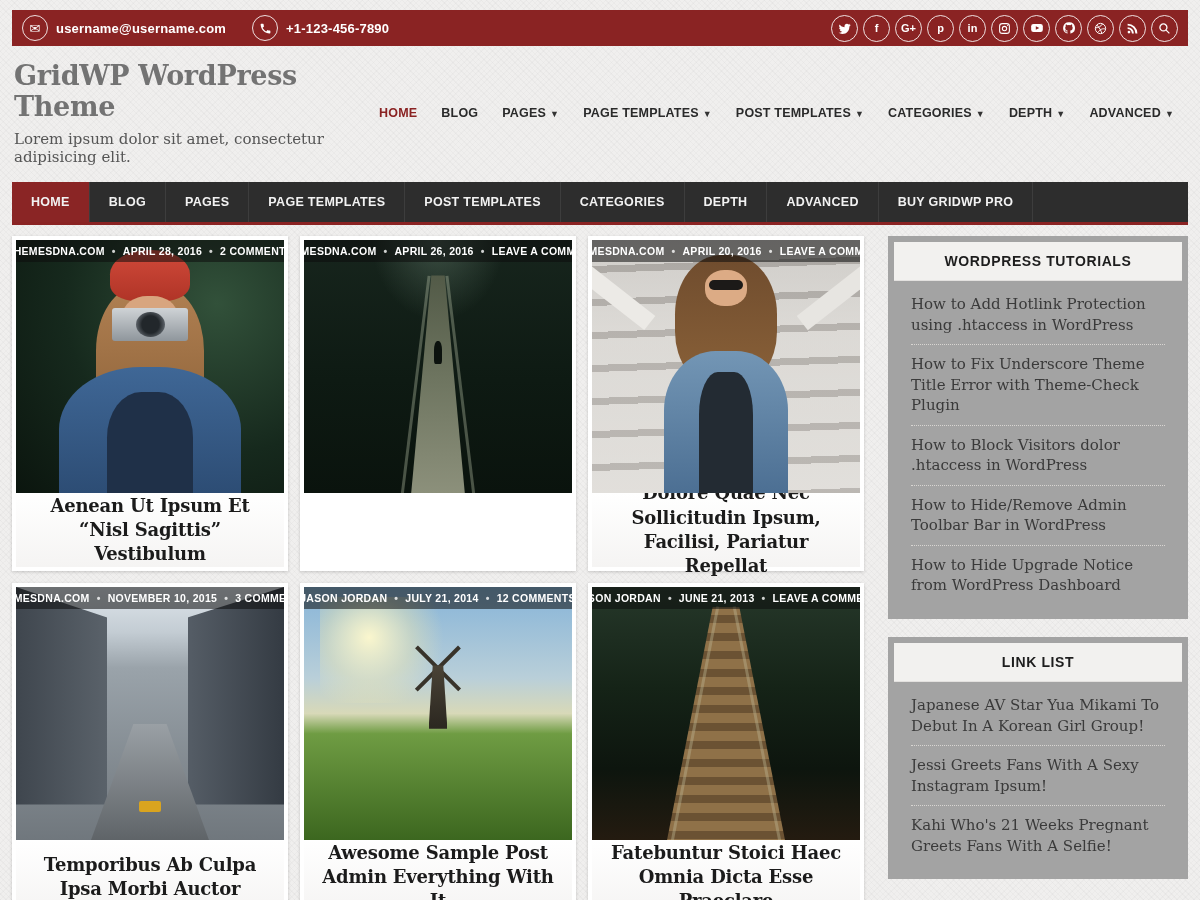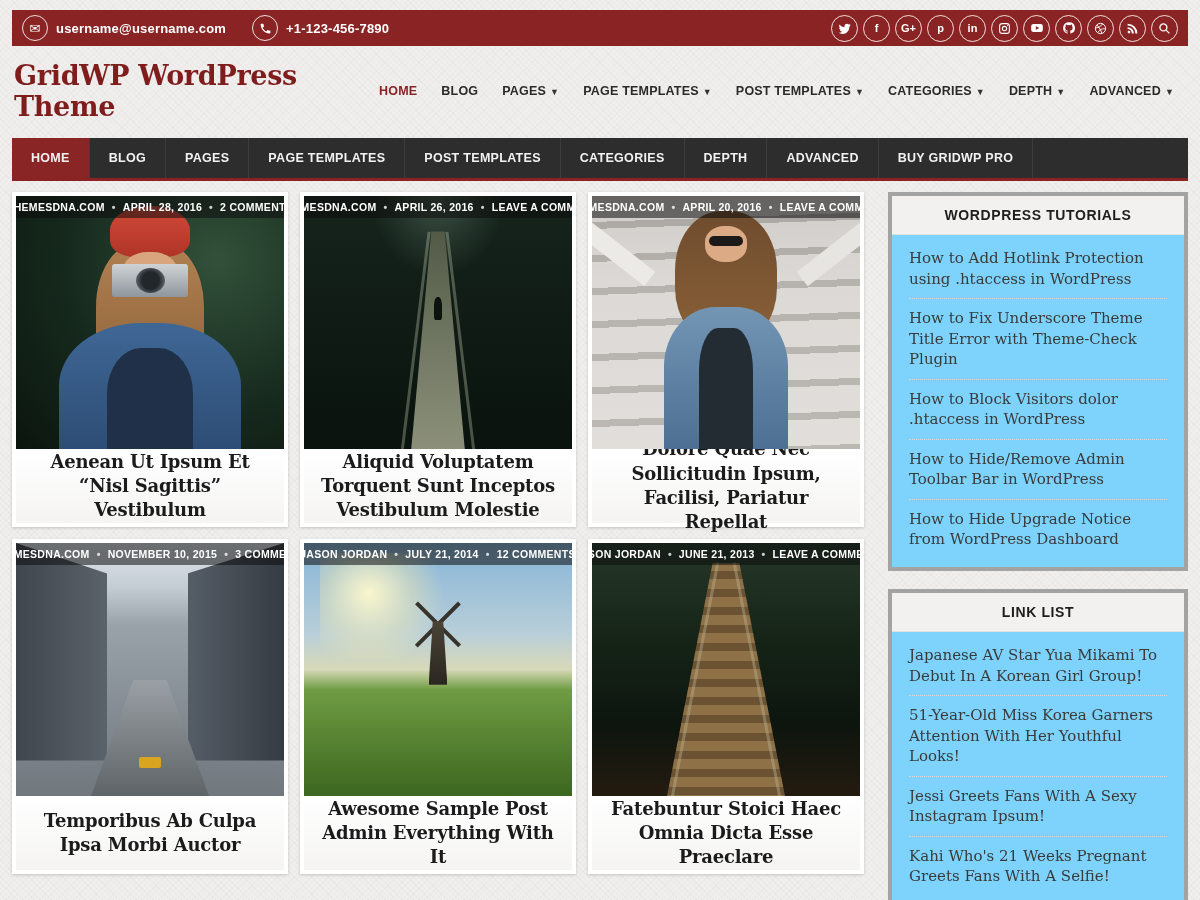--- a/index.html
+++ b/index.html
@@ -30,21 +30,21 @@
   .tb-social { margin-left:auto; display:flex; gap:5px; }
   .sic {
     width:27px; height:27px; border:1px solid rgba(255,255,255,.85); border-radius:50%;
     display:flex; align-items:center; justify-content:center;
     color:#fff; font-size:11px; font-weight:bold; cursor:pointer;
   }
   .sic svg { display:block; }
 
   
   .header { display:flex; align-items:center; padding:14px 2px 16px; }
-  .site-title { font-family:"DejaVu Serif", serif; font-size:27px; font-weight:bold; color:#7f1d1d; letter-spacing:-.3px; }
+  .site-title { font-family:"DejaVu Serif", serif; font-size:27px; font-weight:bold; color:#737373; letter-spacing:-.3px; }
   .site-tagline { font-family:"DejaVu Serif", serif; font-size:15px; color:#555; margin-top:8px; }
   .top-menu { margin-left:auto; display:flex; align-items:center; }
   .top-menu-item {
     font-size:12.5px; font-weight:bold; color:#2a2a2a; text-transform:uppercase;
     padding:6px 12px; cursor:pointer; white-space:nowrap; letter-spacing:.2px;
   }
   .top-menu-item.active { color:#8a2323; }
   .top-menu-item .caret { font-size:9px; margin-left:4px; color:#333; }
 
   
@@ -128,21 +128,21 @@
   .t5-b2 { left:49.4%; top:20%; width:1.4%; height:24%; background:#38332a; transform:rotate(-45deg); }
 
   .t6 { background:linear-gradient(180deg,#26382a 0%,#152317 40%,#0d150e 72%,#241b10 100%); }
   .t6-walk { inset:0; clip-path:polygon(28% 100%, 72% 100%, 55% 8%, 45% 8%);
     background:repeating-linear-gradient(180deg,#8f7148 0 10px,#6b5233 10px 18px); }
   .t6-ropeL { left:29%; top:6%; width:1.2%; height:96%; background:rgba(190,185,150,.4); transform:rotate(11deg); transform-origin:bottom; }
   .t6-ropeR { right:29%; top:6%; width:1.2%; height:96%; background:rgba(190,185,150,.4); transform:rotate(-11deg); transform-origin:bottom; }
 
   
   .sidebar { width:300px; flex:none; }
-  .widget { background:#7dd3fc; border:4px solid #a3a3a3; margin-bottom:18px; }
+  .widget { background:#a3a3a3; border:6px solid #a3a3a3; margin-bottom:18px; }
   .widget-head {
     padding:11px 8px; text-align:center; background:#f2f1ef; border-bottom:1px solid #e3e1df;
     font-size:14px; font-weight:bold; text-transform:uppercase; letter-spacing:.6px; color:#1d1d1d;
   }
   .widget-body { padding:4px 17px 8px; }
   .w-item {
     font-family:"DejaVu Serif", serif; font-size:15px; color:#3a3a3a; line-height:1.37;
     padding:9px 0; border-bottom:1px dotted #d8d5d2; cursor:pointer;
   }
   .w-item:last-child { border-bottom:none; }
@@ -210,20 +210,21 @@
             <circle cx="10" cy="10" r="6.5"></circle>
             <path d="M15 15l6 6"></path>
           </svg>
       </span>
     </div>
   </div>
 
   <div class="header">
     <div>
       <div class="site-title">GridWP WordPress Theme</div>
+      <div class="site-tagline">Lorem ipsum dolor sit amet, consectetur adipisicing elit.</div>
     </div>
     <nav class="top-menu">
       <span class="top-menu-item active">HOME</span>
       <span class="top-menu-item">BLOG</span>
       <span class="top-menu-item"><span>PAGES</span><span class="caret">▼</span></span>
       <span class="top-menu-item"><span>PAGE TEMPLATES</span><span class="caret">▼</span></span>
       <span class="top-menu-item"><span>POST TEMPLATES</span><span class="caret">▼</span></span>
       <span class="top-menu-item"><span>CATEGORIES</span><span class="caret">▼</span></span>
       <span class="top-menu-item"><span>DEPTH</span><span class="caret">▼</span></span>
       <span class="top-menu-item"><span>ADVANCED</span><span class="caret">▼</span></span>
@@ -271,23 +272,20 @@
             <i class="t2-walk"></i>
             <i class="t2-ropeL"></i>
             <i class="t2-ropeR"></i>
             <i class="t2-person"></i>
           <div class="meta">
             <span>THEMESDNA.COM</span>
             <span>APRIL 26, 2016</span>
             <span>LEAVE A COMMENT</span>
           </div>
         </div>
-        <div class="title-box">
-          <h2 class="post-title">Aliquid Voluptatem Torquent Sunt Inceptos Vestibulum Molestie</h2>
-        </div>
       </article>
 
       <article class="card">
         <div class="thumb t3">
           <i class="t3-stairs"></i>
             <i class="t3-railL"></i>
             <i class="t3-railR"></i>
             <i class="t3-hair"></i>
             <i class="t3-body"></i>
             <i class="t3-top"></i>
@@ -366,21 +364,20 @@
           <div class="w-item">How to Block Visitors dolor .htaccess in WordPress</div>
           <div class="w-item">How to Hide/Remove Admin Toolbar Bar in WordPress</div>
           <div class="w-item">How to Hide Upgrade Notice from WordPress Dashboard</div>
         </div>
       </div>
 
       <div class="widget">
         <div class="widget-head">LINK LIST</div>
         <div class="widget-body">
           <div class="w-item">Japanese AV Star Yua Mikami To Debut In A Korean Girl Group!</div>
-          <div class="w-item">51-Year-Old Miss Korea Garners Attention With Her Youthful Looks!</div>
           <div class="w-item">Jessi Greets Fans With A Sexy Instagram Ipsum!</div>
           <div class="w-item">Kahi Who's 21 Weeks Pregnant Greets Fans With A Selfie!</div>
 
         </div>
       </div>
 
     </aside>
   </div>
 </div>
 

